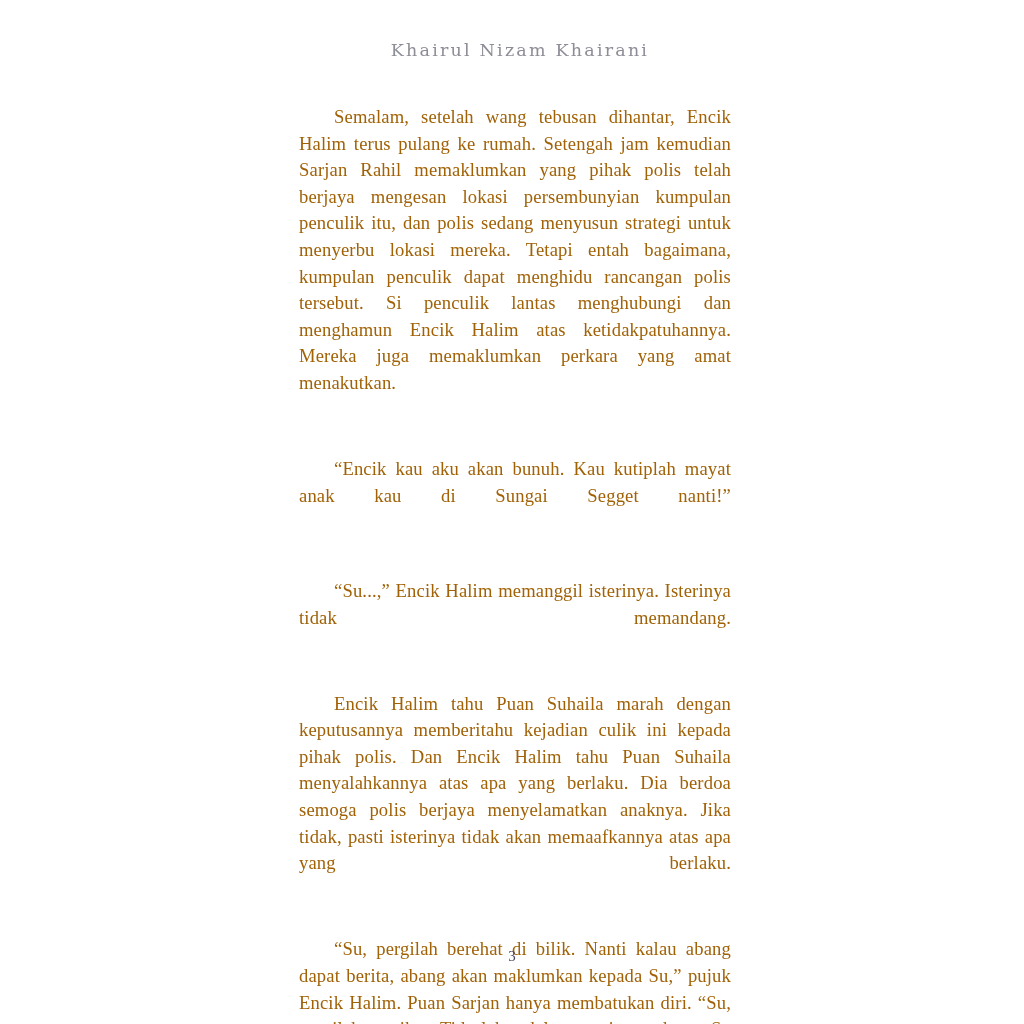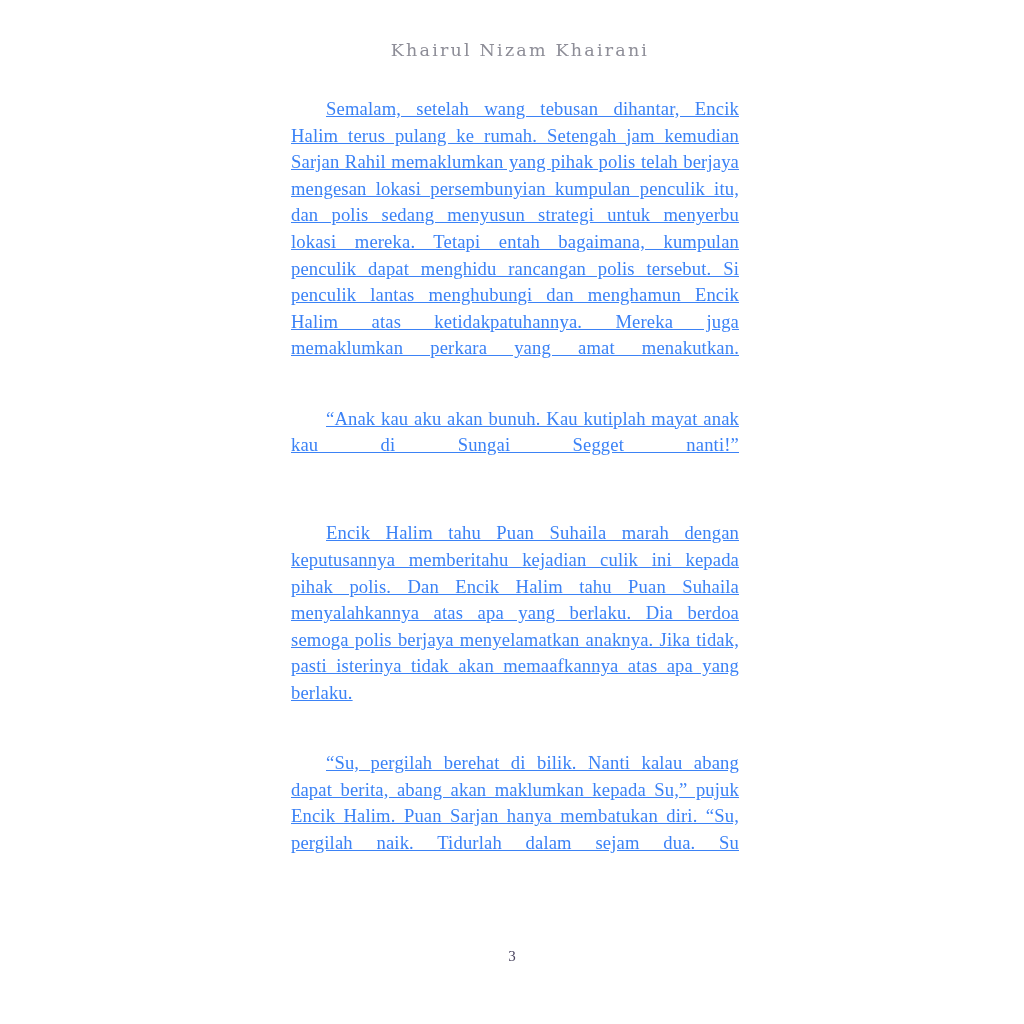--- a/index.html
+++ b/index.html
@@ -39,31 +39,30 @@
 
   
   .text-block {
     position: absolute;
     left: 287px;
     top: 92px;
     width: 456px;
   }
 
   .para {
-    margin: 4px;
+    margin: 12px;
     font-size: 18.6px;
     line-height: 26.6px;
-    color: #3b82f6;
+    color: #a16207;
     text-align: justify;
     text-justify: inter-word;
     text-indent: 35px;
     letter-spacing: 0.15px;
     word-spacing: 0.4px;
     font-family: "Liberation Serif", "DejaVu Serif", serif;
-    text-decoration: underline;
   }
   .para:last-child { text-align: justify; }
 
   
   .para::after {
     content: "";
     display: inline-block;
     width: 100%;
   }
 
@@ -89,25 +88,26 @@
 
 <div class="page">
 
   <div class="running-header">Khairul Nizam Khairani</div>
 
   <div class="text-block">
 
     <p class="para">Semalam, setelah wang tebusan dihantar, Encik Halim terus pulang ke rumah. Setengah jam kemudian Sarjan Rahil memaklumkan yang pihak polis telah berjaya mengesan lokasi persembunyian kumpulan penculik itu, dan polis sedang menyusun strategi untuk menyerbu lokasi mereka. Tetapi entah bagaimana, kumpulan penculik dapat menghidu rancangan polis tersebut. Si penculik lantas menghubungi dan menghamun Encik Halim atas ketidakpatuhannya. Mereka juga memaklumkan perkara yang amat menakutkan.</p>
     <div class="para-gap"></div>
 
-    <p class="para">“Anak kau aku akan bunuh. Kau kutiplah mayat anak kau di Sungai Segget nanti!”</p>
+    <p class="para">“Encik kau aku akan bunuh. Kau kutiplah mayat anak kau di Sungai Segget nanti!”</p>
     <div class="para-gap"></div>
 
     <div class="para-gap"></div>
 
+    <p class="para">“Su...,” Encik Halim memanggil isterinya. Isterinya tidak memandang.</p>
     <div class="para-gap"></div>
 
     <p class="para">Encik Halim tahu Puan Suhaila marah dengan keputusannya memberitahu kejadian culik ini kepada pihak polis. Dan Encik Halim tahu Puan Suhaila menyalahkannya atas apa yang berlaku. Dia berdoa semoga polis berjaya menyelamatkan anaknya. Jika tidak, pasti isterinya tidak akan memaafkannya atas apa yang berlaku.</p>
     <div class="para-gap"></div>
 
     <p class="para">“Su, pergilah berehat di bilik. Nanti kalau abang dapat berita, abang akan maklumkan kepada Su,” pujuk Encik Halim. Puan Sarjan hanya membatukan diri. “Su, pergilah naik. Tidurlah dalam sejam dua. Su</p>
 
   </div>
 
   <div class="folio">3</div>

